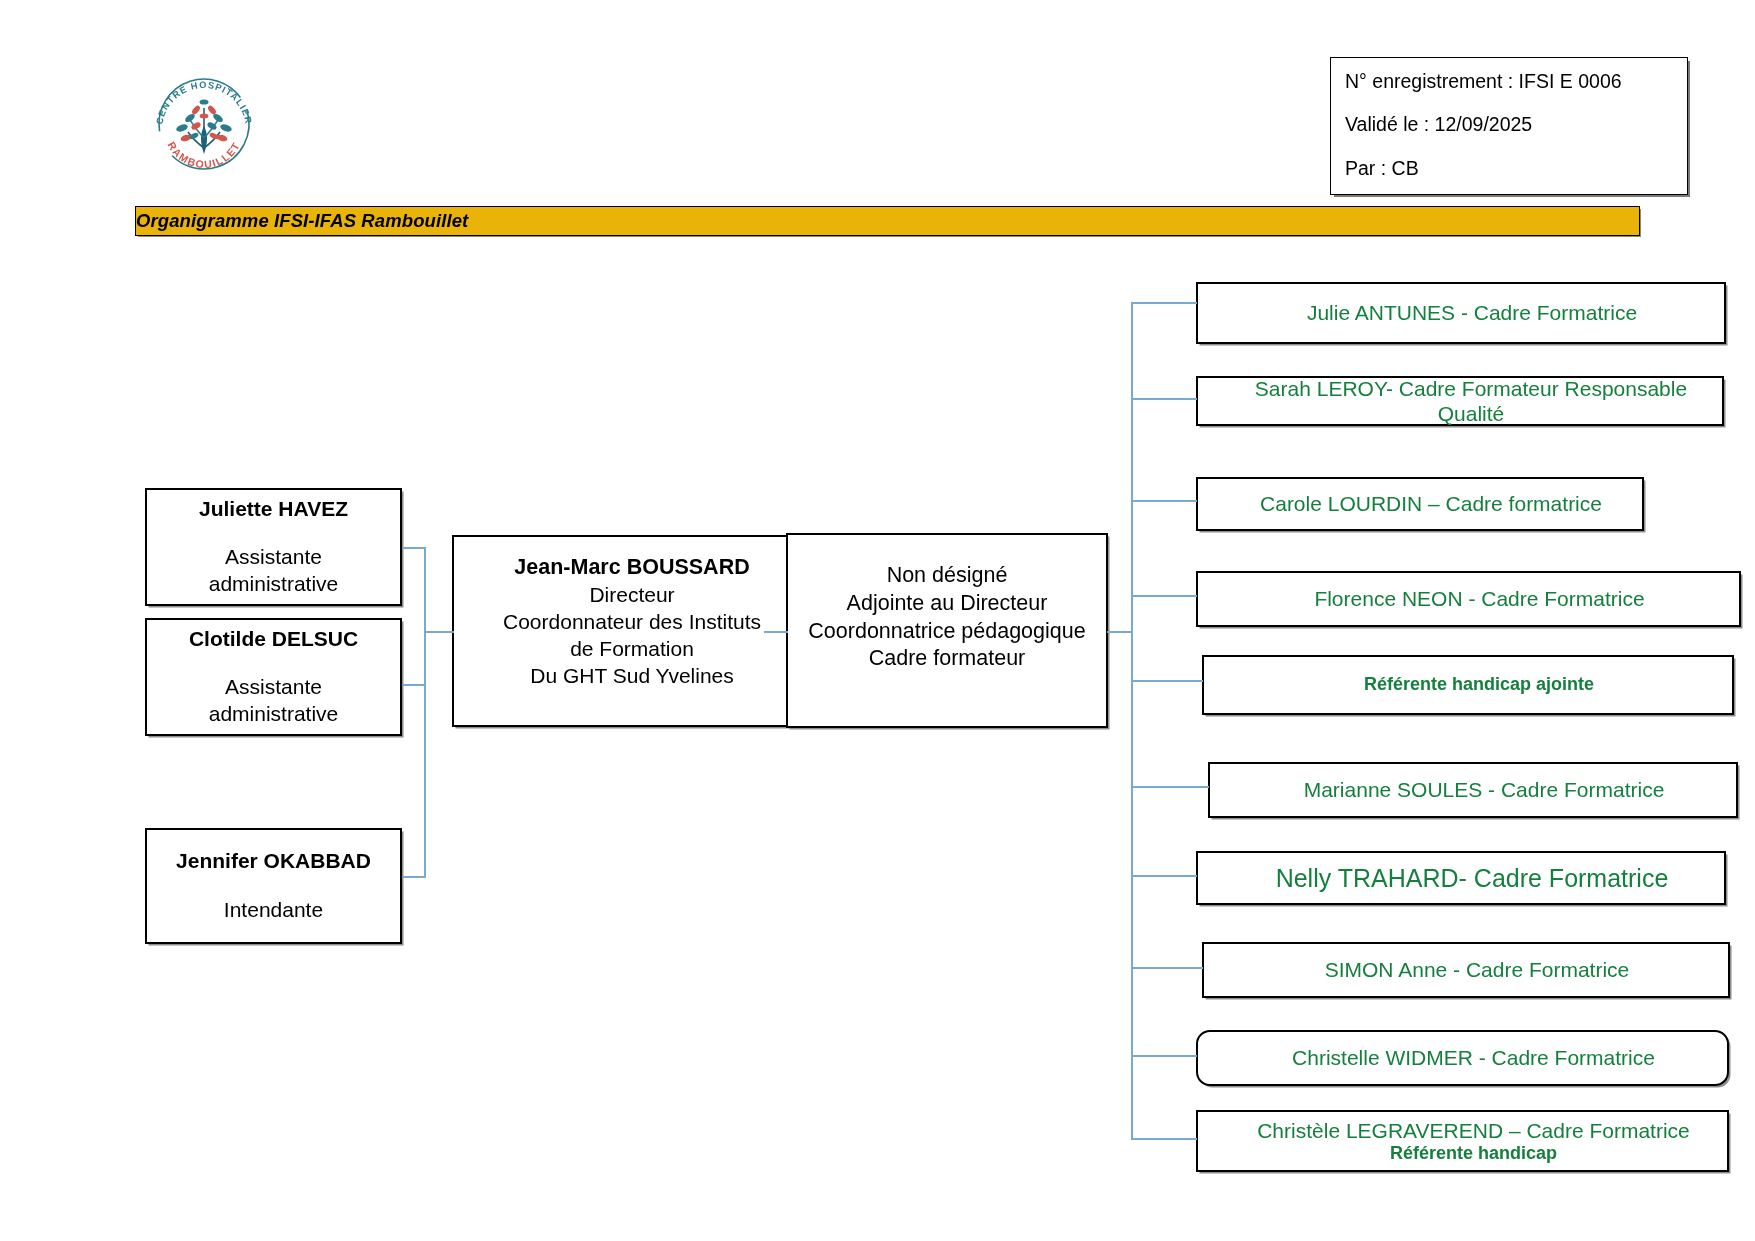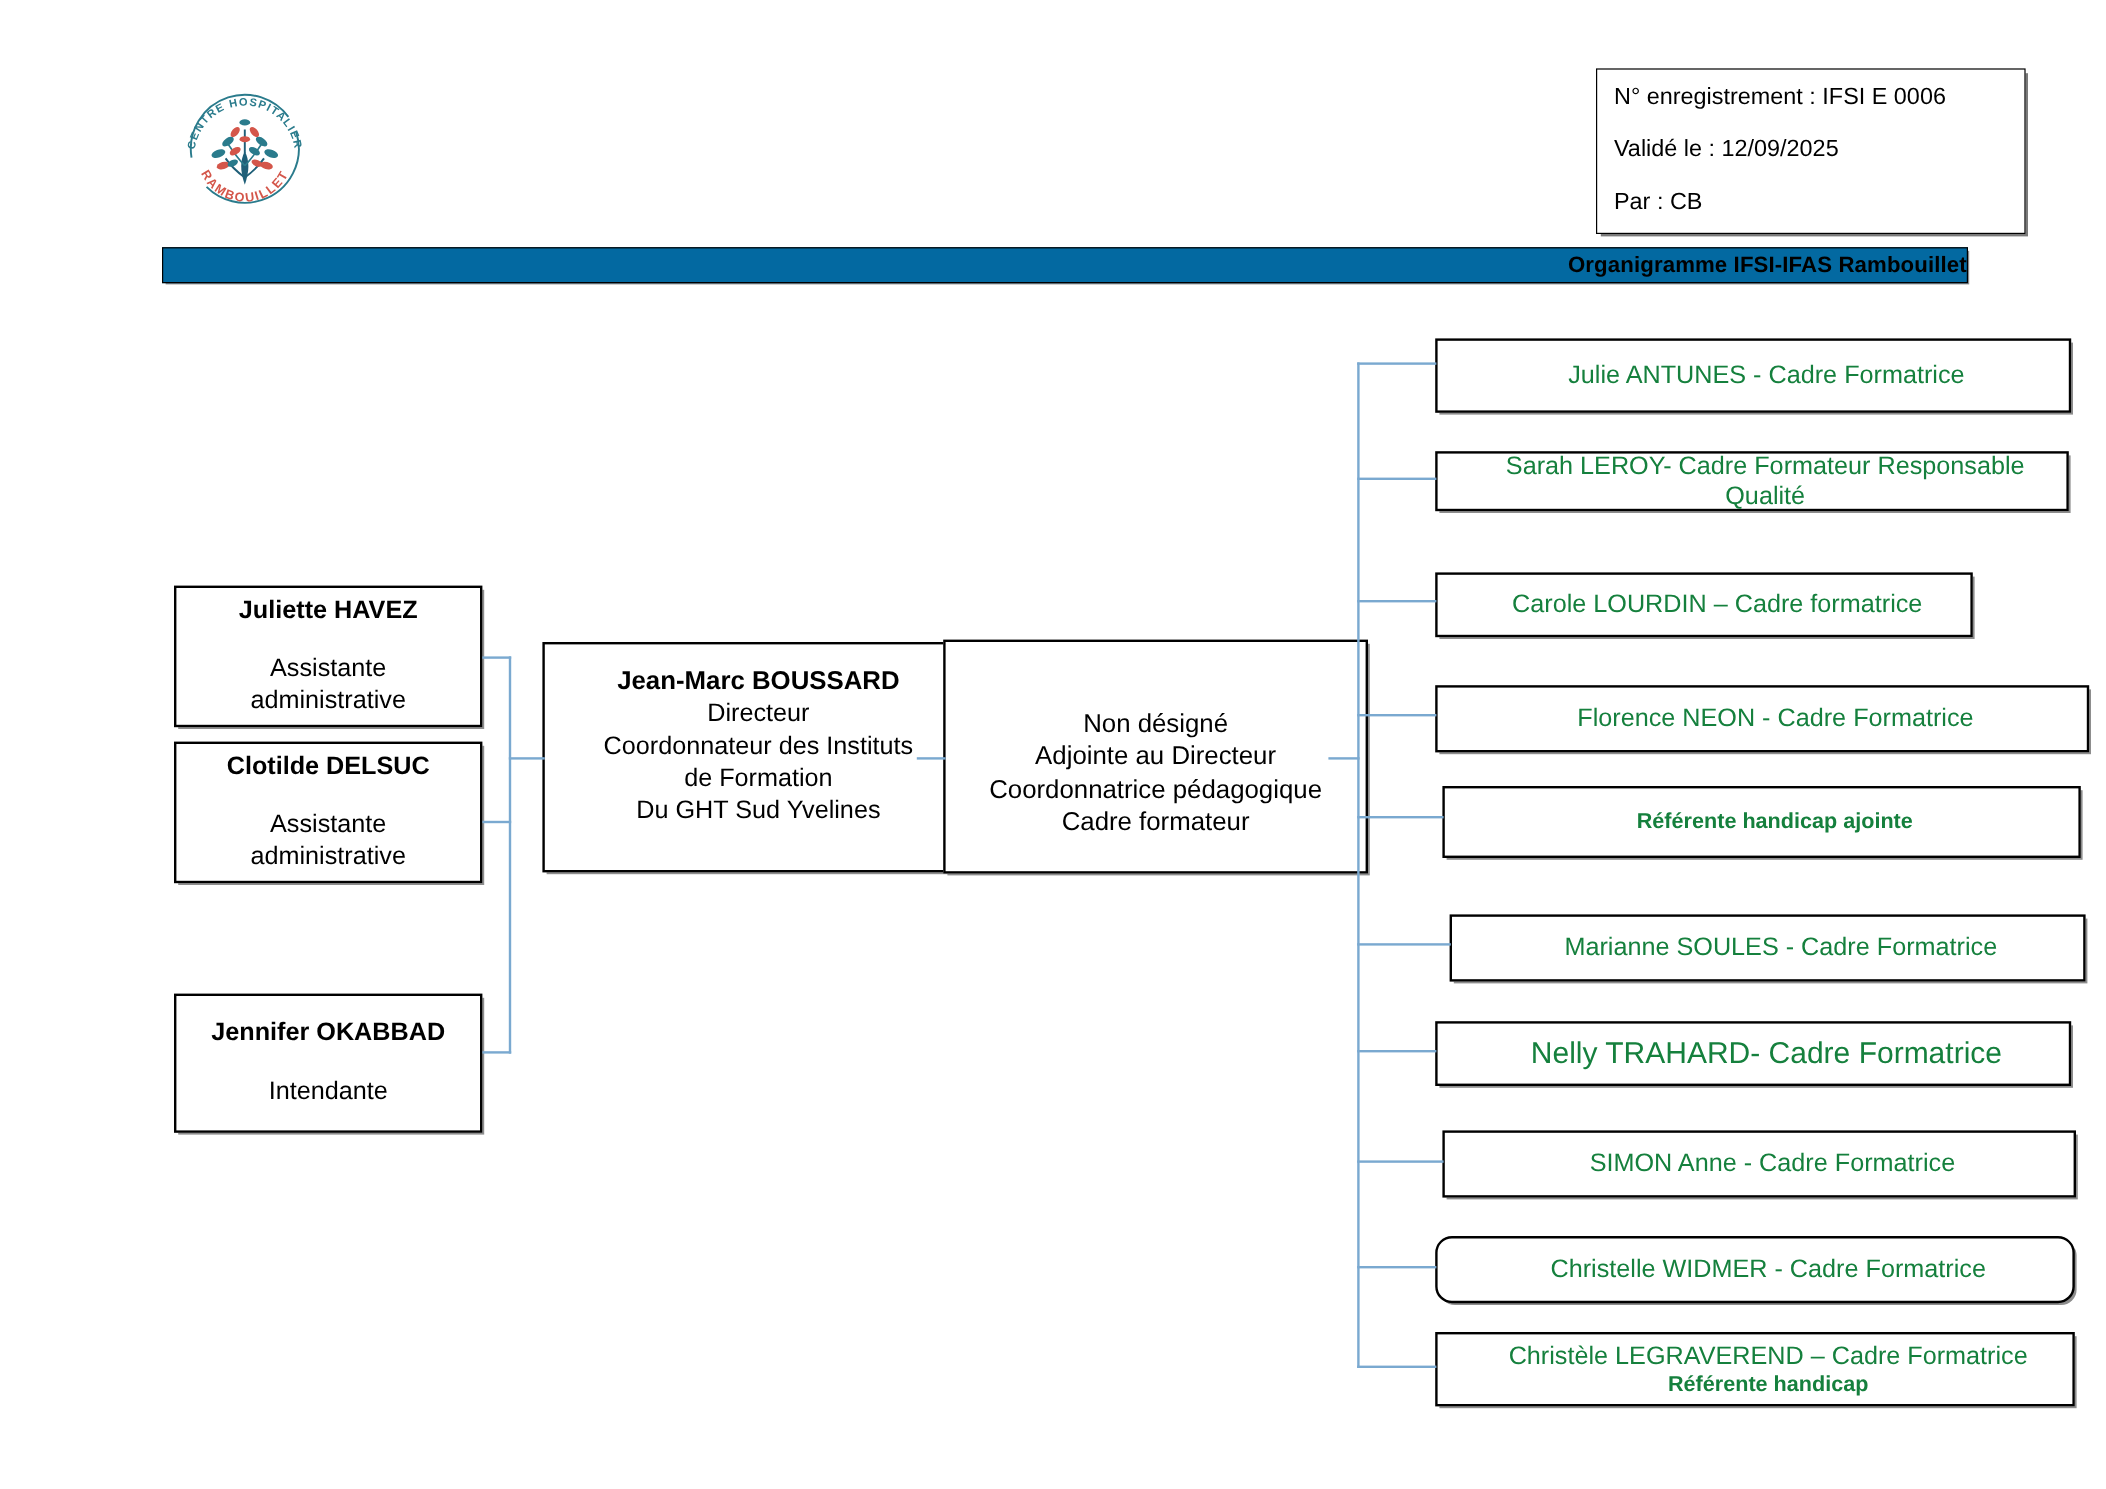--- a/index.html
+++ b/index.html
@@ -46,25 +46,26 @@
   }
 
   #title-bar {
     position: absolute;
     left: 135px;
     top: 206px;
     width: 1505px;
     height: 30px;
     border: 1.3px solid #000;
     box-shadow: 2px 2px 0 -1px #8a8a8a;
-    background: #0369a1;
+    background: #eab308;
     box-sizing: border-box;
     display: flex;
     align-items: center;
-    justify-content: flex-end;
+    justify-content: flex-start;
+    font-style: italic;
   }
   #title-bar span {
     font-size: 18.5px;
     font-weight: bold;
     letter-spacing: 0.1px;
   }
 
   
   .box {
     position: absolute;
@@ -98,21 +99,21 @@
   
   #box-director {
     left: 452px; top: 535px; width: 360px; height: 192px;
     padding-top: 4px;
   }
   #box-director .nm { font-size: 21.5px; margin-bottom: 1px; }
   #box-director .rl { font-size: 21px; }
   #box-director .inner { margin-bottom: 22px; }
 
   #box-adjointe {
-    left: 786px; top: 533px; width: 354px; height: 195px; justify-content: flex-end;
+    left: 786px; top: 533px; width: 322px; height: 195px;
   }
   #box-adjointe .inner { margin-bottom: 26px; }
   #box-adjointe .rl { font-size: 21.5px; }
 
   
   .fbox {
     position: absolute;
     background: #fff;
     border: 2px solid #000;
     box-sizing: border-box;

